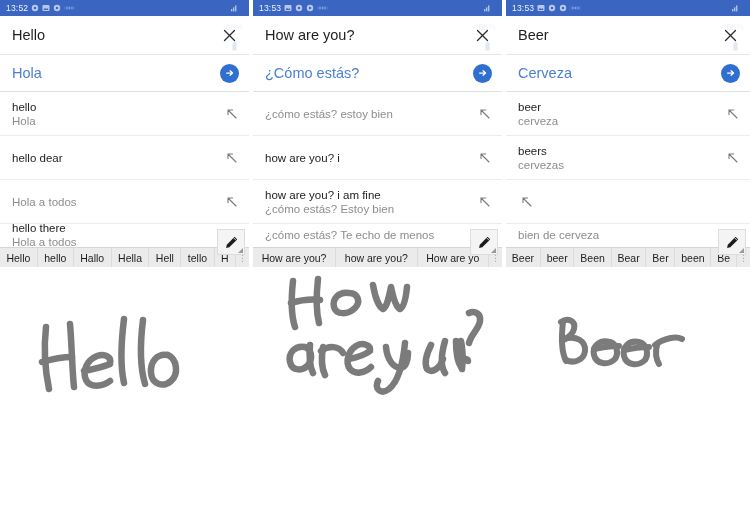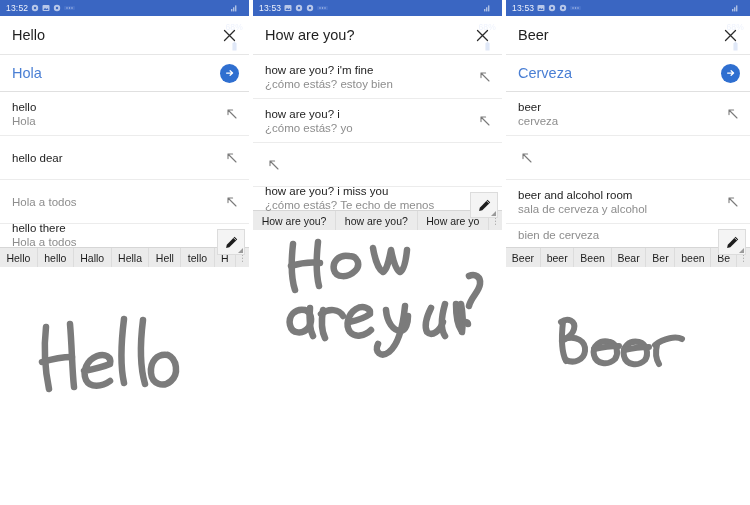--- a/index.html
+++ b/index.html
@@ -482,54 +482,63 @@
 
     <div class="source-row">
       <span class="source-text">How are you?</span>
       <span class="close-x">
           <svg width="13" height="13" viewBox="0 0 13 13">
             <path d="M1.5 1.5 L11.5 11.5 M11.5 1.5 L1.5 11.5" stroke="#2b2b2b" stroke-width="1.3" stroke-linecap="round"></path>
           </svg>
         </span>
     </div>
 
+    <div class="trans-row">
+      <span class="trans-text">¿Cómo estás?</span>
+      <span class="go-circle">
+          <svg width="12" height="12" viewBox="0 0 12 12">
+            <path d="M2.6 6 h5.6 M6.1 3.7 L8.6 6 L6.1 8.3" stroke="#ffffff" stroke-width="1.25" fill="none" stroke-linecap="round" stroke-linejoin="round"></path>
+          </svg>
+        </span>
+    </div>
 
     <div class="sugg-list">
       <div class="sugg-item">
         <div class="sugg-texts">
-          <div class="sugg-en">how are you? i'm fine</div>
           <div class="sugg-es">¿cómo estás? estoy bien</div>
         </div>
         <span class="insert-arrow">
             <svg width="13" height="13" viewBox="0 0 13 13">
               <path d="M11 11 L3 3 M3 3 v4.6 M3 3 h4.6" stroke="#7a7a7a" stroke-width="1.1" fill="none" stroke-linecap="round"></path>
             </svg>
           </span>
       </div>
       <div class="sugg-item">
         <div class="sugg-texts">
           <div class="sugg-en">how are you? i</div>
-          <div class="sugg-es">¿cómo estás? yo</div>
-        </div>
-        <span class="insert-arrow">
-            <svg width="13" height="13" viewBox="0 0 13 13">
-              <path d="M11 11 L3 3 M3 3 v4.6 M3 3 h4.6" stroke="#7a7a7a" stroke-width="1.1" fill="none" stroke-linecap="round"></path>
-            </svg>
-          </span>
-      </div>
-      <div class="sugg-item">
+        </div>
+        <span class="insert-arrow">
+            <svg width="13" height="13" viewBox="0 0 13 13">
+              <path d="M11 11 L3 3 M3 3 v4.6 M3 3 h4.6" stroke="#7a7a7a" stroke-width="1.1" fill="none" stroke-linecap="round"></path>
+            </svg>
+          </span>
+      </div>
+      <div class="sugg-item">
+        <div class="sugg-texts">
+          <div class="sugg-en">how are you? i am fine</div>
+          <div class="sugg-es">¿cómo estás? Estoy bien</div>
+        </div>
         <span class="insert-arrow">
             <svg width="13" height="13" viewBox="0 0 13 13">
               <path d="M11 11 L3 3 M3 3 v4.6 M3 3 h4.6" stroke="#7a7a7a" stroke-width="1.1" fill="none" stroke-linecap="round"></path>
             </svg>
           </span>
       </div>
       <div class="sugg-item partial">
         <div class="sugg-texts">
-          <div class="sugg-en">how are you? i miss you</div>
           <div class="sugg-es">¿cómo estás? Te echo de menos</div>
         </div>
       </div>
       <div class="pencil-btn" style="top:137px;">
         <svg width="15" height="15" viewBox="0 0 15 15">
             <path d="M10.6 1.8 L13.2 4.4 L5.3 12.3 L2.1 13.0 L2.8 9.8 Z" fill="#1d1d1d"></path>
             <path d="M9.6 2.8 L12.2 5.4" stroke="#ffffff" stroke-width="0.8"></path>
           </svg>
         <span class="pencil-corner"></span>
       </div>
@@ -676,31 +685,31 @@
           <div class="sugg-en">beer</div>
           <div class="sugg-es">cerveza</div>
         </div>
         <span class="insert-arrow">
             <svg width="13" height="13" viewBox="0 0 13 13">
               <path d="M11 11 L3 3 M3 3 v4.6 M3 3 h4.6" stroke="#7a7a7a" stroke-width="1.1" fill="none" stroke-linecap="round"></path>
             </svg>
           </span>
       </div>
       <div class="sugg-item">
-        <span class="insert-arrow">
-            <svg width="13" height="13" viewBox="0 0 13 13">
-              <path d="M11 11 L3 3 M3 3 v4.6 M3 3 h4.6" stroke="#7a7a7a" stroke-width="1.1" fill="none" stroke-linecap="round"></path>
-            </svg>
-          </span>
-      </div>
-      <div class="sugg-item">
-        <div class="sugg-texts">
-          <div class="sugg-en">beer and alcohol room</div>
-          <div class="sugg-es">sala de cerveza y alcohol</div>
-        </div>
+        <div class="sugg-texts">
+          <div class="sugg-en">beers</div>
+          <div class="sugg-es">cervezas</div>
+        </div>
+        <span class="insert-arrow">
+            <svg width="13" height="13" viewBox="0 0 13 13">
+              <path d="M11 11 L3 3 M3 3 v4.6 M3 3 h4.6" stroke="#7a7a7a" stroke-width="1.1" fill="none" stroke-linecap="round"></path>
+            </svg>
+          </span>
+      </div>
+      <div class="sugg-item">
         <span class="insert-arrow">
             <svg width="13" height="13" viewBox="0 0 13 13">
               <path d="M11 11 L3 3 M3 3 v4.6 M3 3 h4.6" stroke="#7a7a7a" stroke-width="1.1" fill="none" stroke-linecap="round"></path>
             </svg>
           </span>
       </div>
       <div class="sugg-item partial">
         <div class="sugg-texts">
           <div class="sugg-es">bien de cerveza</div>
         </div>

